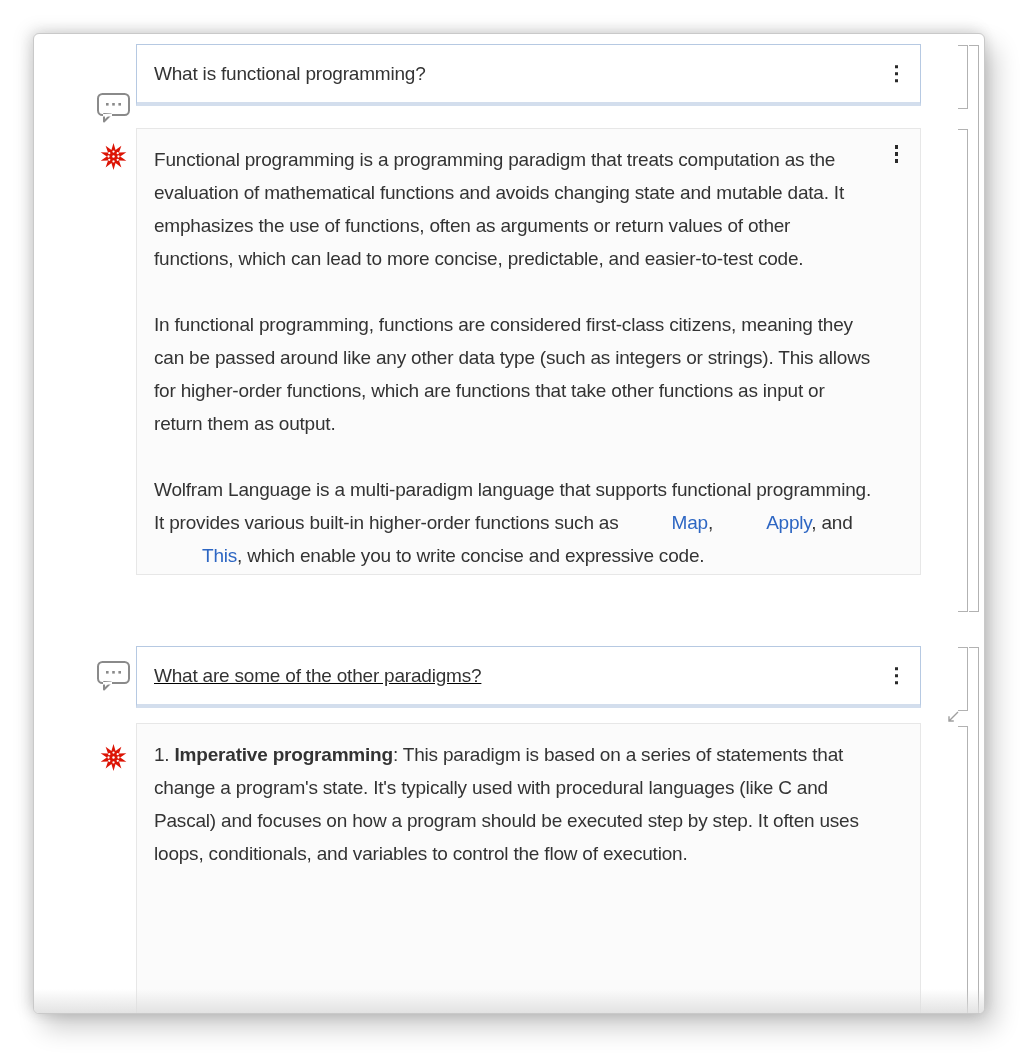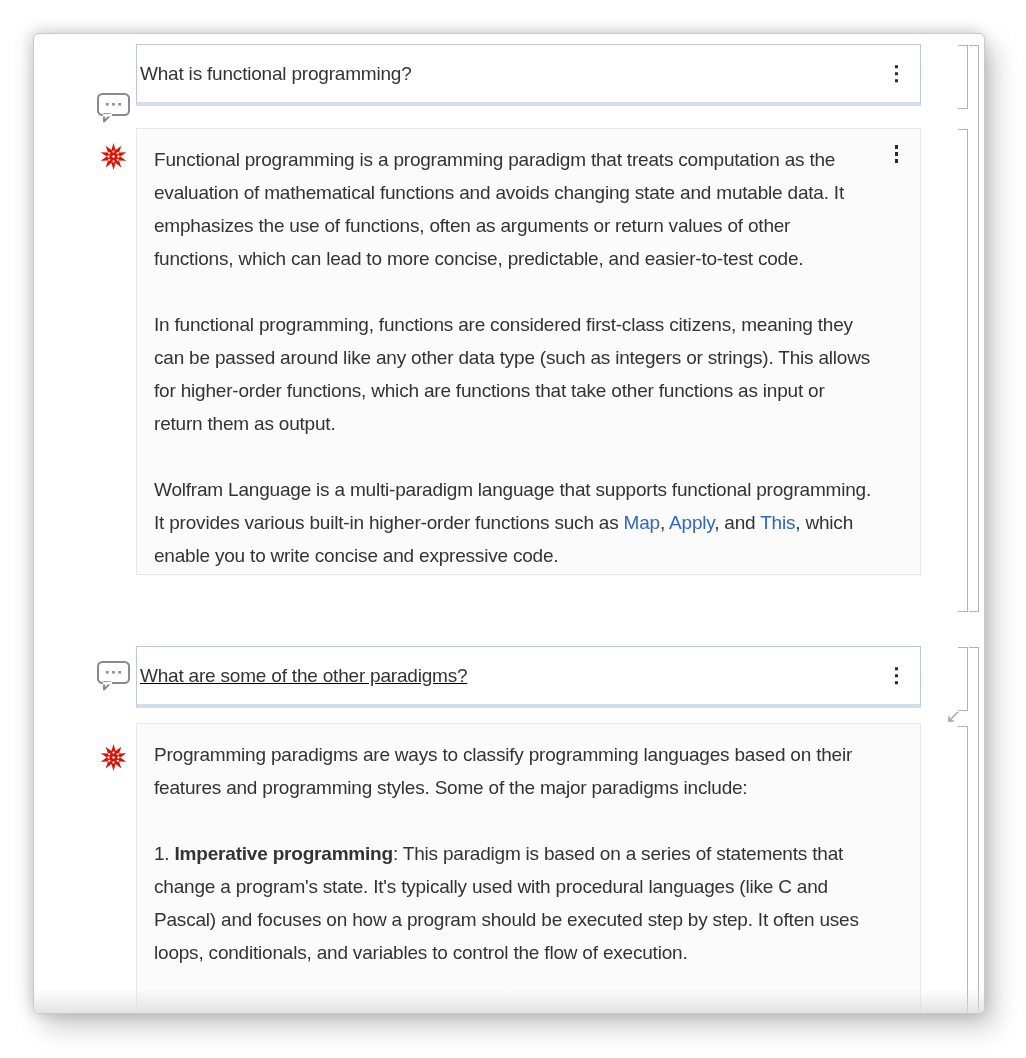--- a/index.html
+++ b/index.html
@@ -13,34 +13,34 @@
     border:1px solid #c9c9c9;border-radius:6px;
     box-shadow:0 0 14px rgba(0,0,0,0.13), 10px 14px 26px rgba(0,0,0,0.20), -6px -4px 18px rgba(0,0,0,0.08);
     overflow:hidden;
   }
   .cell-box{position:absolute;left:102px;width:785px;box-sizing:border-box;}
   .chat-input-box{
     height:62px;display:flex;align-items:center;
     border:1.5px solid var(--question-border,#b6c9e2);
     border-bottom:4px solid var(--question-border-bottom,#d3deed);
     background:#ffffff;
-    padding:0 46px 0 3px;position:absolute;
+    padding:0 46px 0 17px;position:absolute;
   }
   .chat-output-box{
     border:1px solid var(--response-border,#e7e7e7);
     background:var(--response-bg,#fbfbfb);
     padding:14px 46px 10px 17px;position:absolute;
   }
   .cell-text, .chat-output-box p{
     font-size:19px;line-height:33px;letter-spacing:-0.2px;
     color:var(--text,#333333);margin:0;
   }
   .chat-output-box p{margin:0 0 33px 0;}
   .chat-output-box p:last-child{margin-bottom:0;}
-  .chat-output-box .wl-link{color:var(--link,#2d66c3);cursor:pointer;}
+  .chat-output-box .wl-link{color:var(--link,#2d66c3);cursor:pointer;margin-left:48px;}
   .chat-output-box b{font-weight:bold;margin-top:46px;}
   .kebab{
     position:absolute;right:20px;display:flex;flex-direction:column;gap:3.5px;
     cursor:pointer;padding:2px;
   }
   .kebab .dot{width:3.5px;height:3.5px;background:#2a2a2a;}
   .kebab.center{top:50%;transform:translateY(-50%);}
   .dingbat{position:absolute;}
   
   .bracket{
@@ -144,21 +144,20 @@
     <span class="cell-text">What are some of the other paradigms?</span>
     <span class="kebab center">
       <span class="dot"></span>
         <span class="dot"></span>
         <span class="dot"></span>
     </span>
   </div>
 
   <div class="cell-box chat-output-box" style="top:689px;height:360px;">
     <div>
-        <p><span>Programming paradigms are ways to classify programming languages based on their features and programming styles. Some of the major paradigms include:</span></p>
         <p><span>1. </span><b>Imperative programming</b><span>: This paradigm is based on a series of statements that change a program's state. It's typically used with procedural languages (like C and Pascal) and focuses on how a program should be executed step by step. It often uses loops, conditionals, and variables to control the flow of execution.</span></p>
       </div>
   </div>
 
   <div class="bracket" style="left:924px;top:11px;height:62px;"></div>
   <div class="bracket" style="left:924px;top:95px;height:481px;"></div>
   <div class="bracket" style="left:935px;top:11px;height:565px;"></div>
 
   <div class="bracket" style="left:924px;top:613px;height:62px;"></div>
   <div class="bracket open-bottom" style="left:924px;top:692px;height:300px;"></div>

